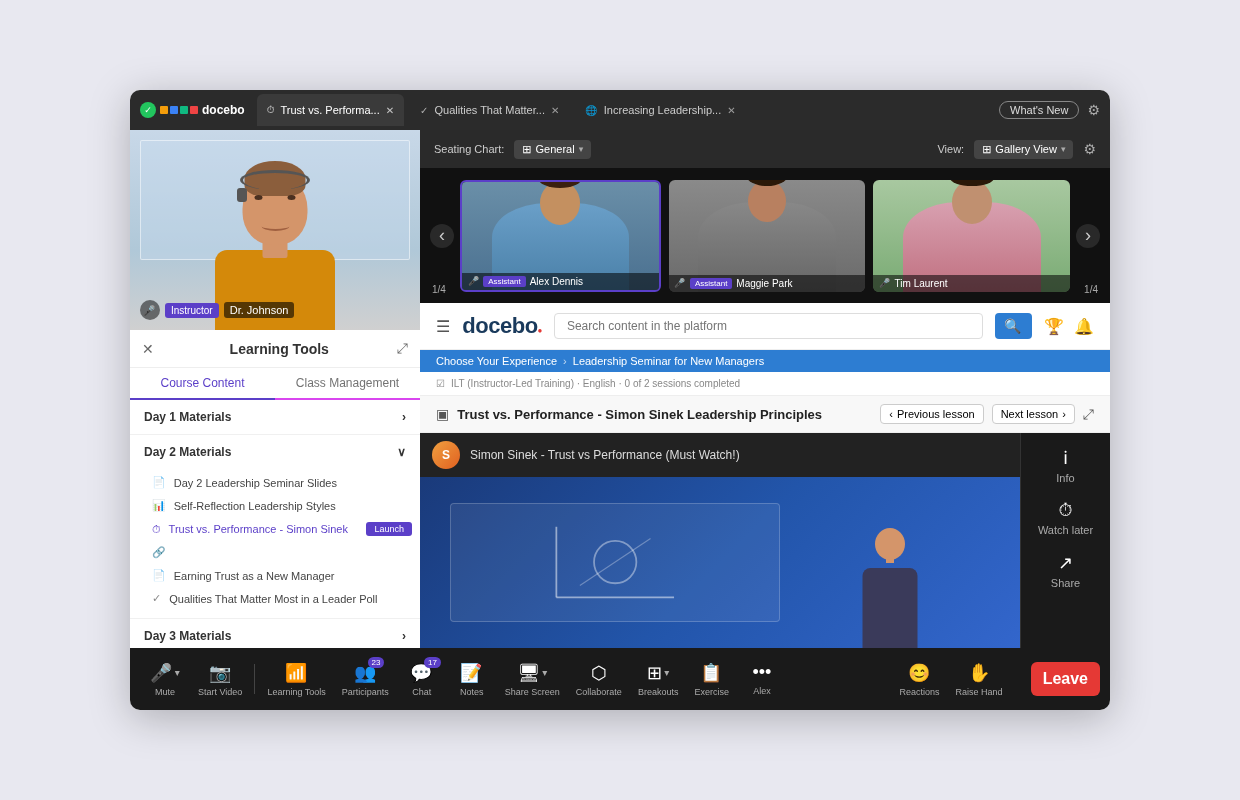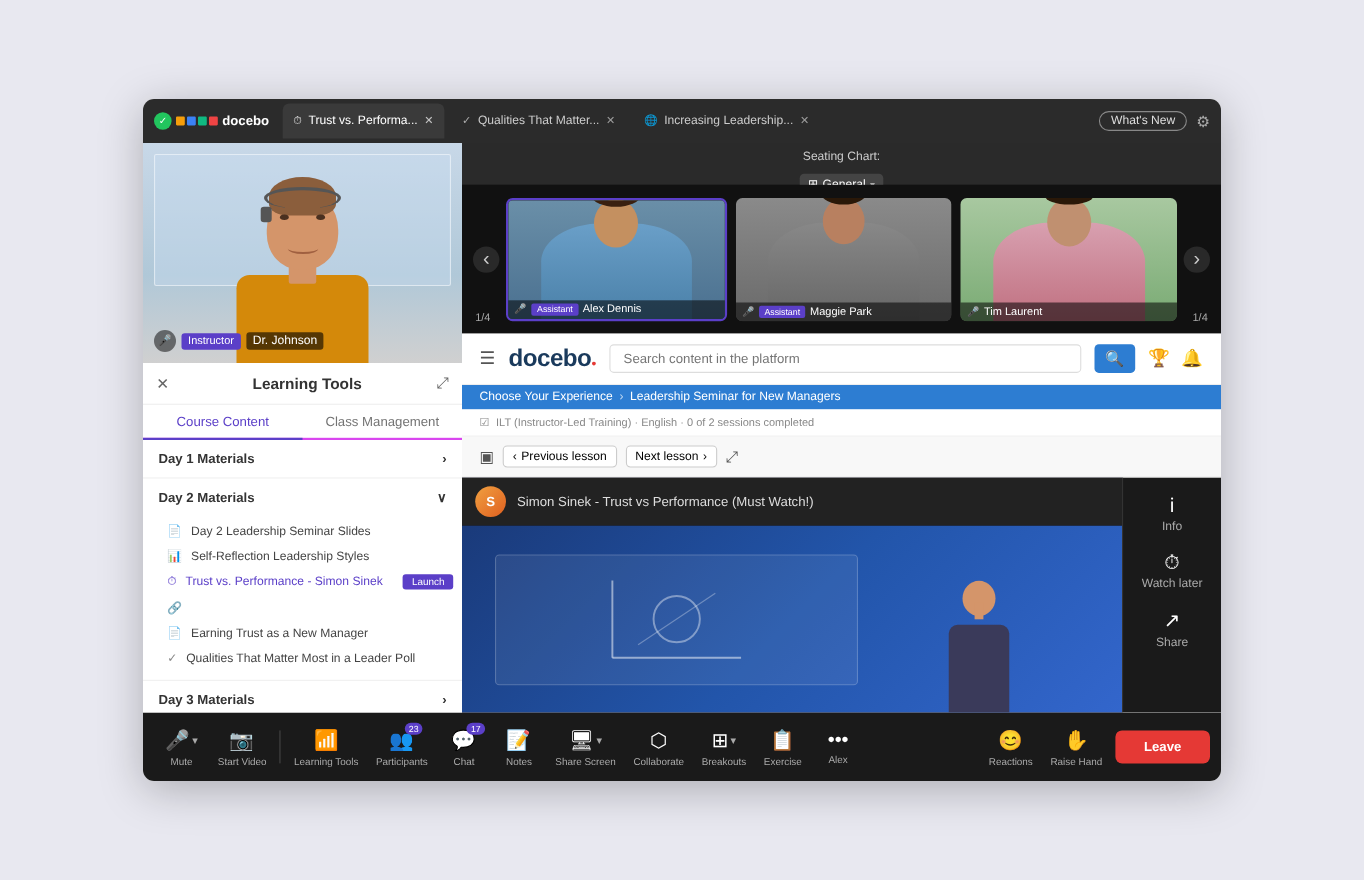--- a/index.html
+++ b/index.html
@@ -264,21 +264,20 @@
     }
     
     .top-bar {
       background: #2a2a2a;
       display: flex;
       align-items: center;
       padding: 6px 14px;
       gap: 10px;
       flex-shrink: 0;
       height: 38px;
-      flex-direction: column;
     }
     .top-bar-label {
       font-size: 11px;
       color: #ccc;
     }
     .top-bar-select {
       background: #444;
       border: none;
       border-radius: 4px;
       color: #fff;
@@ -647,25 +646,25 @@
       padding: 1px 4px;
       min-width: 14px;
       text-align: center;
     }
     .toolbar-spacer { flex: 1; }
     .leave-btn {
       background: #e53935;
       color: white;
       border: none;
       border-radius: 6px;
-      padding: 8px 26px;
-      font-size: 12px;
+      padding: 8px 12px;
+      font-size: 16px;
       font-weight: 600;
       cursor: pointer;
-      margin-left: 4px;
+      margin-left: 20px;
     }
     .toolbar-divider {
       width: 1px;
       height: 30px;
       background: #444;
       margin: 0 4px;
     }
     .sub-icon {
       font-size: 10px;
       color: #aaa;
@@ -916,20 +915,21 @@
           <span>Leadership Seminar for New Managers</span>
         </div>
 
         <div class="course-info-bar">
           <span>☑</span>
           <span>ILT (Instructor-Led Training) · English · 0 of 2 sessions completed</span>
         </div>
 
         <div class="lesson-header">
           <span class="lesson-icon">▣</span>
+          <span class="lesson-title">Trust vs. Performance - Simon Sinek Leadership Principles</span>
           <button class="lesson-nav-btn">
             <span>‹</span>
             <span>Previous lesson</span>
           </button>
           <button class="lesson-nav-btn">
             <span>Next lesson</span>
             <span>›</span>
           </button>
           <span class="fullscreen-btn">⤢</span>
         </div>

